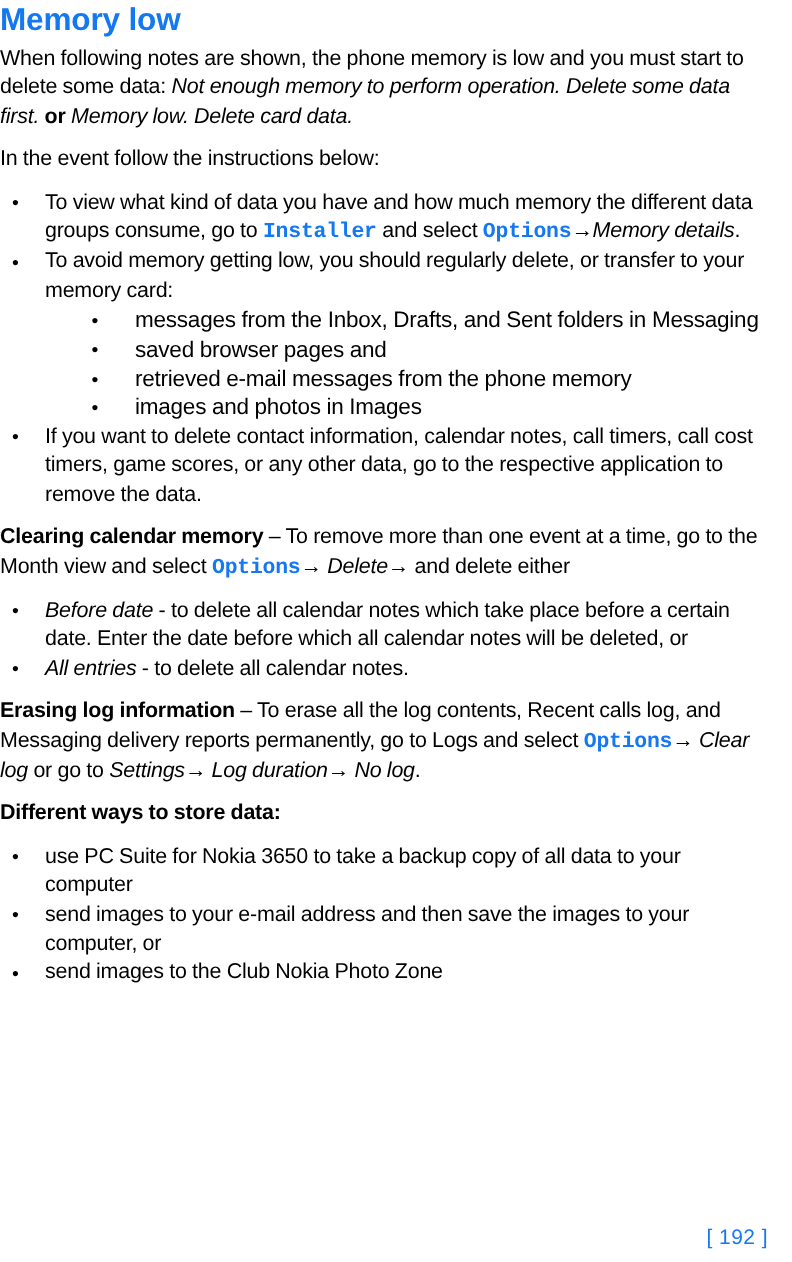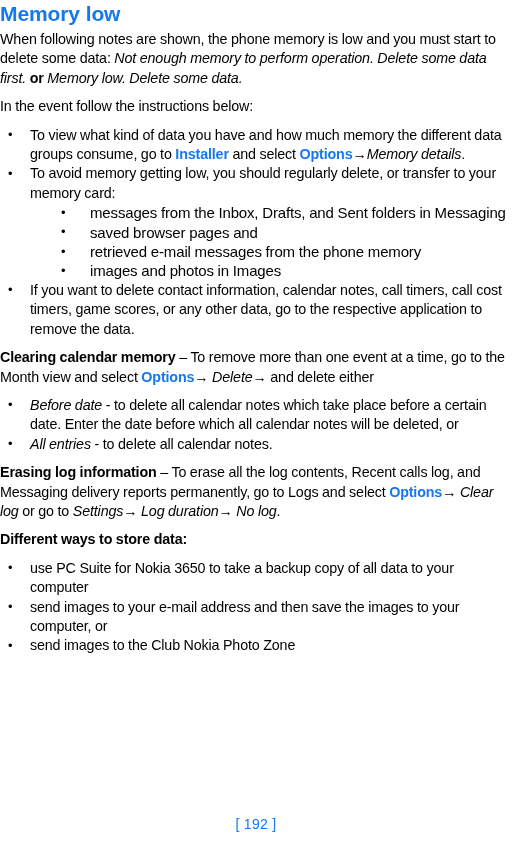--- a/index.html
+++ b/index.html
@@ -81,45 +81,45 @@
   ul.sub > li::before {
     content: "\2022";
     position: absolute;
     left: 31px;
     top: -0.5px;
     font-size: 13px;
     line-height: 19.4px;
     color: #000;
   }
   .b { font-weight: bold; }
-  .blue-b { color: #1478f0; font-weight: bold; }
+  .blue-b { color: #1478f0; font-weight: bold; font-family: Liberation Mono, monospace; }
   .blue-i { color: #000000; font-style: italic; }
   .arrow { color: #000; font-style: normal; font-weight: normal; }
   .footer {
     position: absolute;
     left: 0;
     right: 0;
     bottom: 8px;
-    text-align: center;
+    text-align: right;
     color: #1478f0;
     font-size: 14px;
     line-height: 18px;
     letter-spacing: 0.3px;
   }
   .spacer-sm { height: 1px; }
 </style>
 </head>
 <body>
 
 <div class="page">
   <div class="content">
 
     <h1 class="title">Memory low</h1>
 
-    <p class="para"><span>When following notes are shown, the phone memory is low and you must start to delete some data: </span><span class="blue-i">Not enough memory to perform operation. Delete some data first.</span><span class="b"> or </span><span class="blue-i">Memory low. Delete some data.</span></p>
+    <p class="para"><span>When following notes are shown, the phone memory is low and you must start to delete some data: </span><span class="blue-i">Not enough memory to perform operation. Delete some data first.</span><span class="b"> or </span><span class="blue-i">Memory low. Delete card data.</span></p>
 
     <p class="para">In the event follow the instructions below:</p>
 
     <ul class="list nogap">
       <li><span>To view what kind of data you have and how much memory the different data groups consume, go to </span><span class="blue-b">Installer</span><span> and select </span><span class="blue-b">Options</span><span class="arrow">→</span><span class="blue-i">Memory details</span><span>.</span></li>
 
       <li><span>To avoid memory getting low, you should regularly delete, or transfer to your memory card:</span>
         <ul class="sub">
           <li>messages from the Inbox, Drafts, and Sent folders in Messaging</li>
           <li>saved browser pages and</li>

